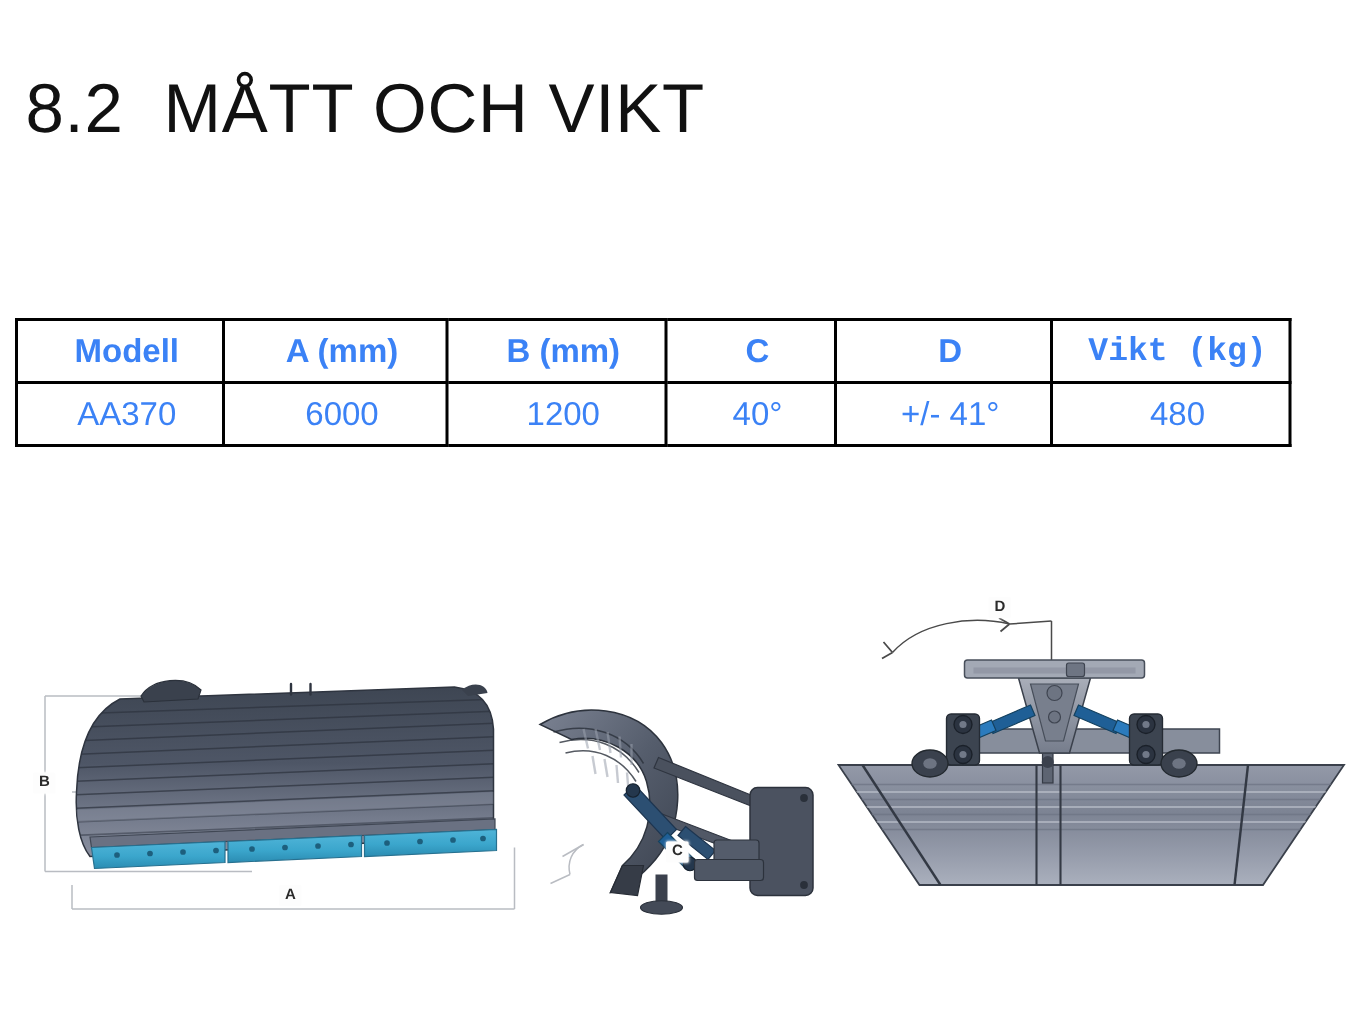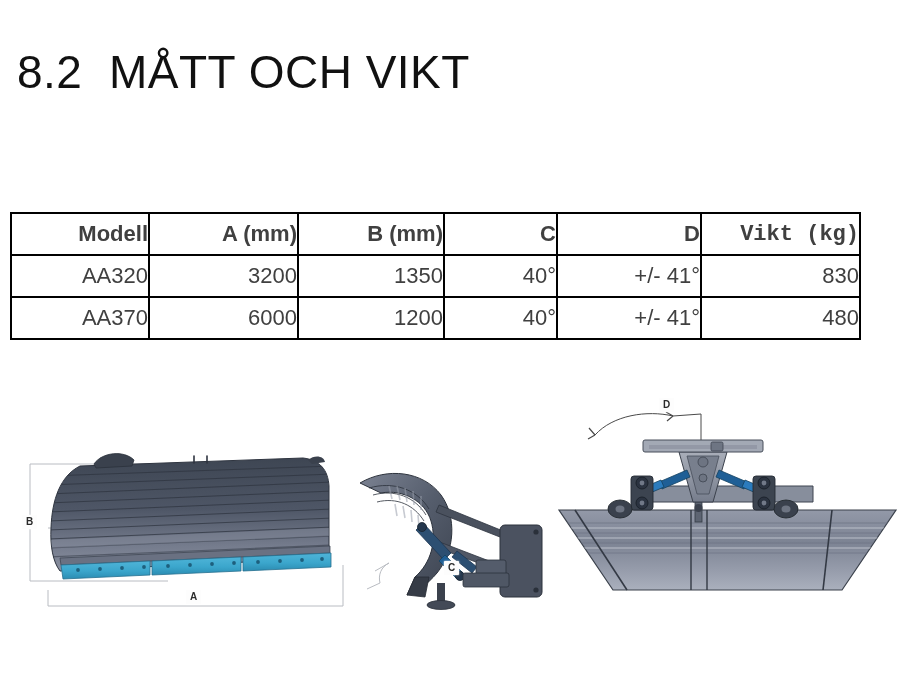--- a/index.html
+++ b/index.html
@@ -36,25 +36,25 @@
     left: 10px;
     top: 212px;
     width: 783px;
     border-collapse: collapse;
     table-layout: fixed;
   }
   #spec-table td, #spec-table th {
     border: 2px solid #000000;
     height: 40px;
     padding: 0 0 0 9px;
-    text-align: right;
+    text-align: center;
     vertical-align: middle;
     font-size: 22px;
     font-weight: 400;
-    color: #404040;
+    color: #3b82f6;
     overflow: hidden;
     white-space: nowrap;
     margin-top: 33px;
   }
   #spec-table thead th {
     font-weight: bold;
   }
   .col-modell { width: 127px; }
   .col-a      { width: 138px; }
   .col-b      { width: 135px; }
@@ -96,28 +96,20 @@
     <tr>
       <th class="col-modell">Modell</th>
       <th class="col-a">A (mm)</th>
       <th class="col-b">B (mm)</th>
       <th class="col-c">C</th>
       <th class="col-d">D</th>
       <th class="col-vikt">Vikt (kg)</th>
     </tr>
   </thead>
   <tbody>
-    <tr>
-      <td>AA320</td>
-      <td>3200</td>
-      <td>1350</td>
-      <td>40°</td>
-      <td>+/- 41°</td>
-      <td>830</td>
-    </tr>
     <tr>
       <td>AA370</td>
       <td>6000</td>
       <td>1200</td>
       <td>40°</td>
       <td>+/- 41°</td>
       <td>480</td>
     </tr>
   </tbody>
 </table>

